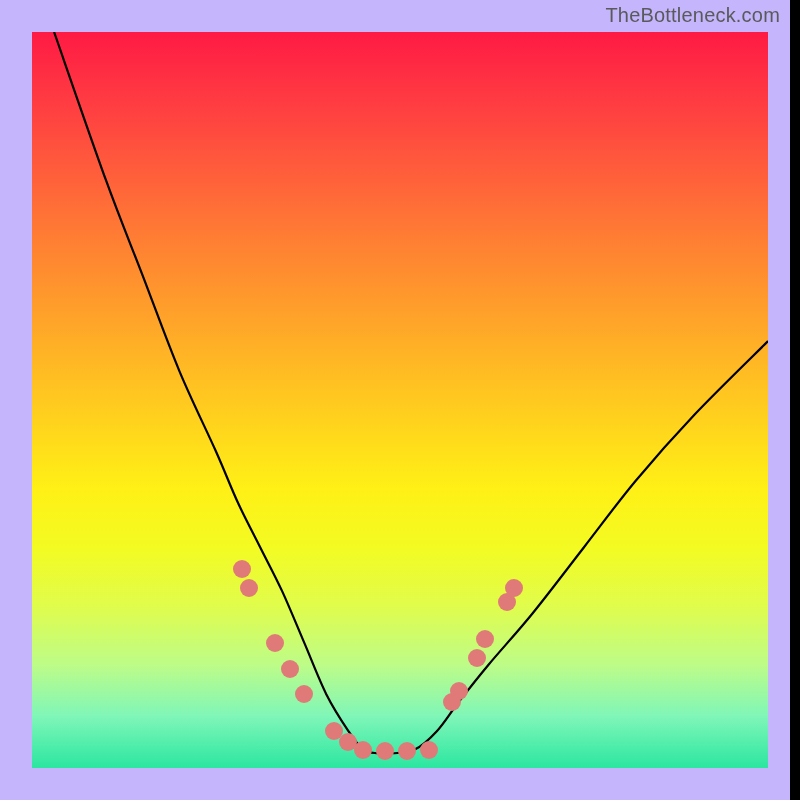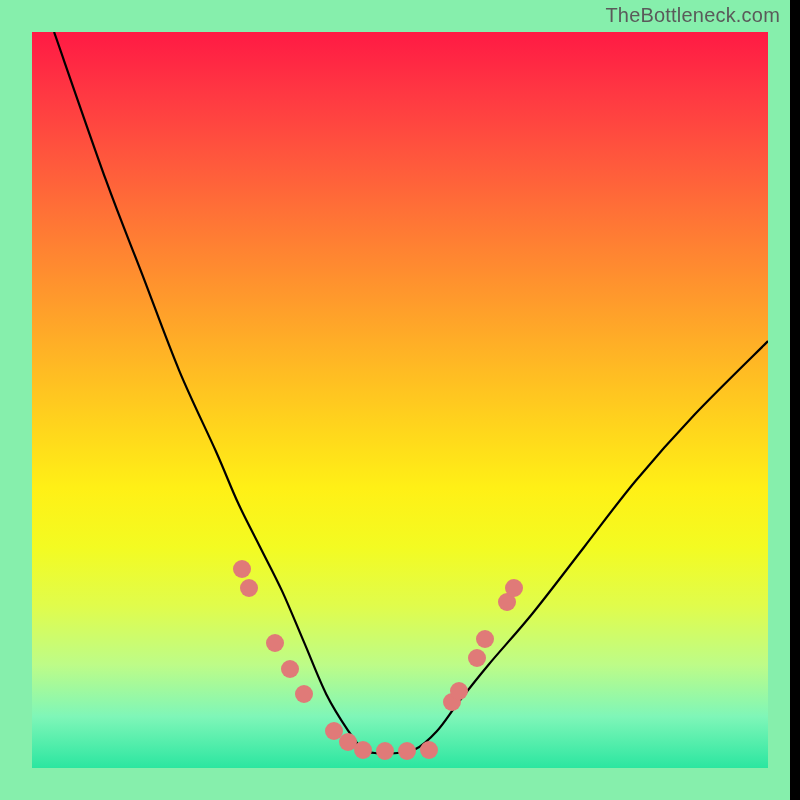--- a/index.html
+++ b/index.html
@@ -9,21 +9,21 @@
     height: 800px;
     background: #000;
     overflow: hidden;
   }
   .frame {
     position: absolute;
     top: 0;
     left: 0;
     width: 790px;
     height: 800px;
-    background: #86efac;
+    background: #c4b5fd;
   }
   .plot-area {
     position: absolute;
     top: 32px;
     left: 32px;
     width: 736px;
     height: 736px;
     background: linear-gradient(to bottom,
       #ff1a44 0%,
       #ff3a42 9%,

